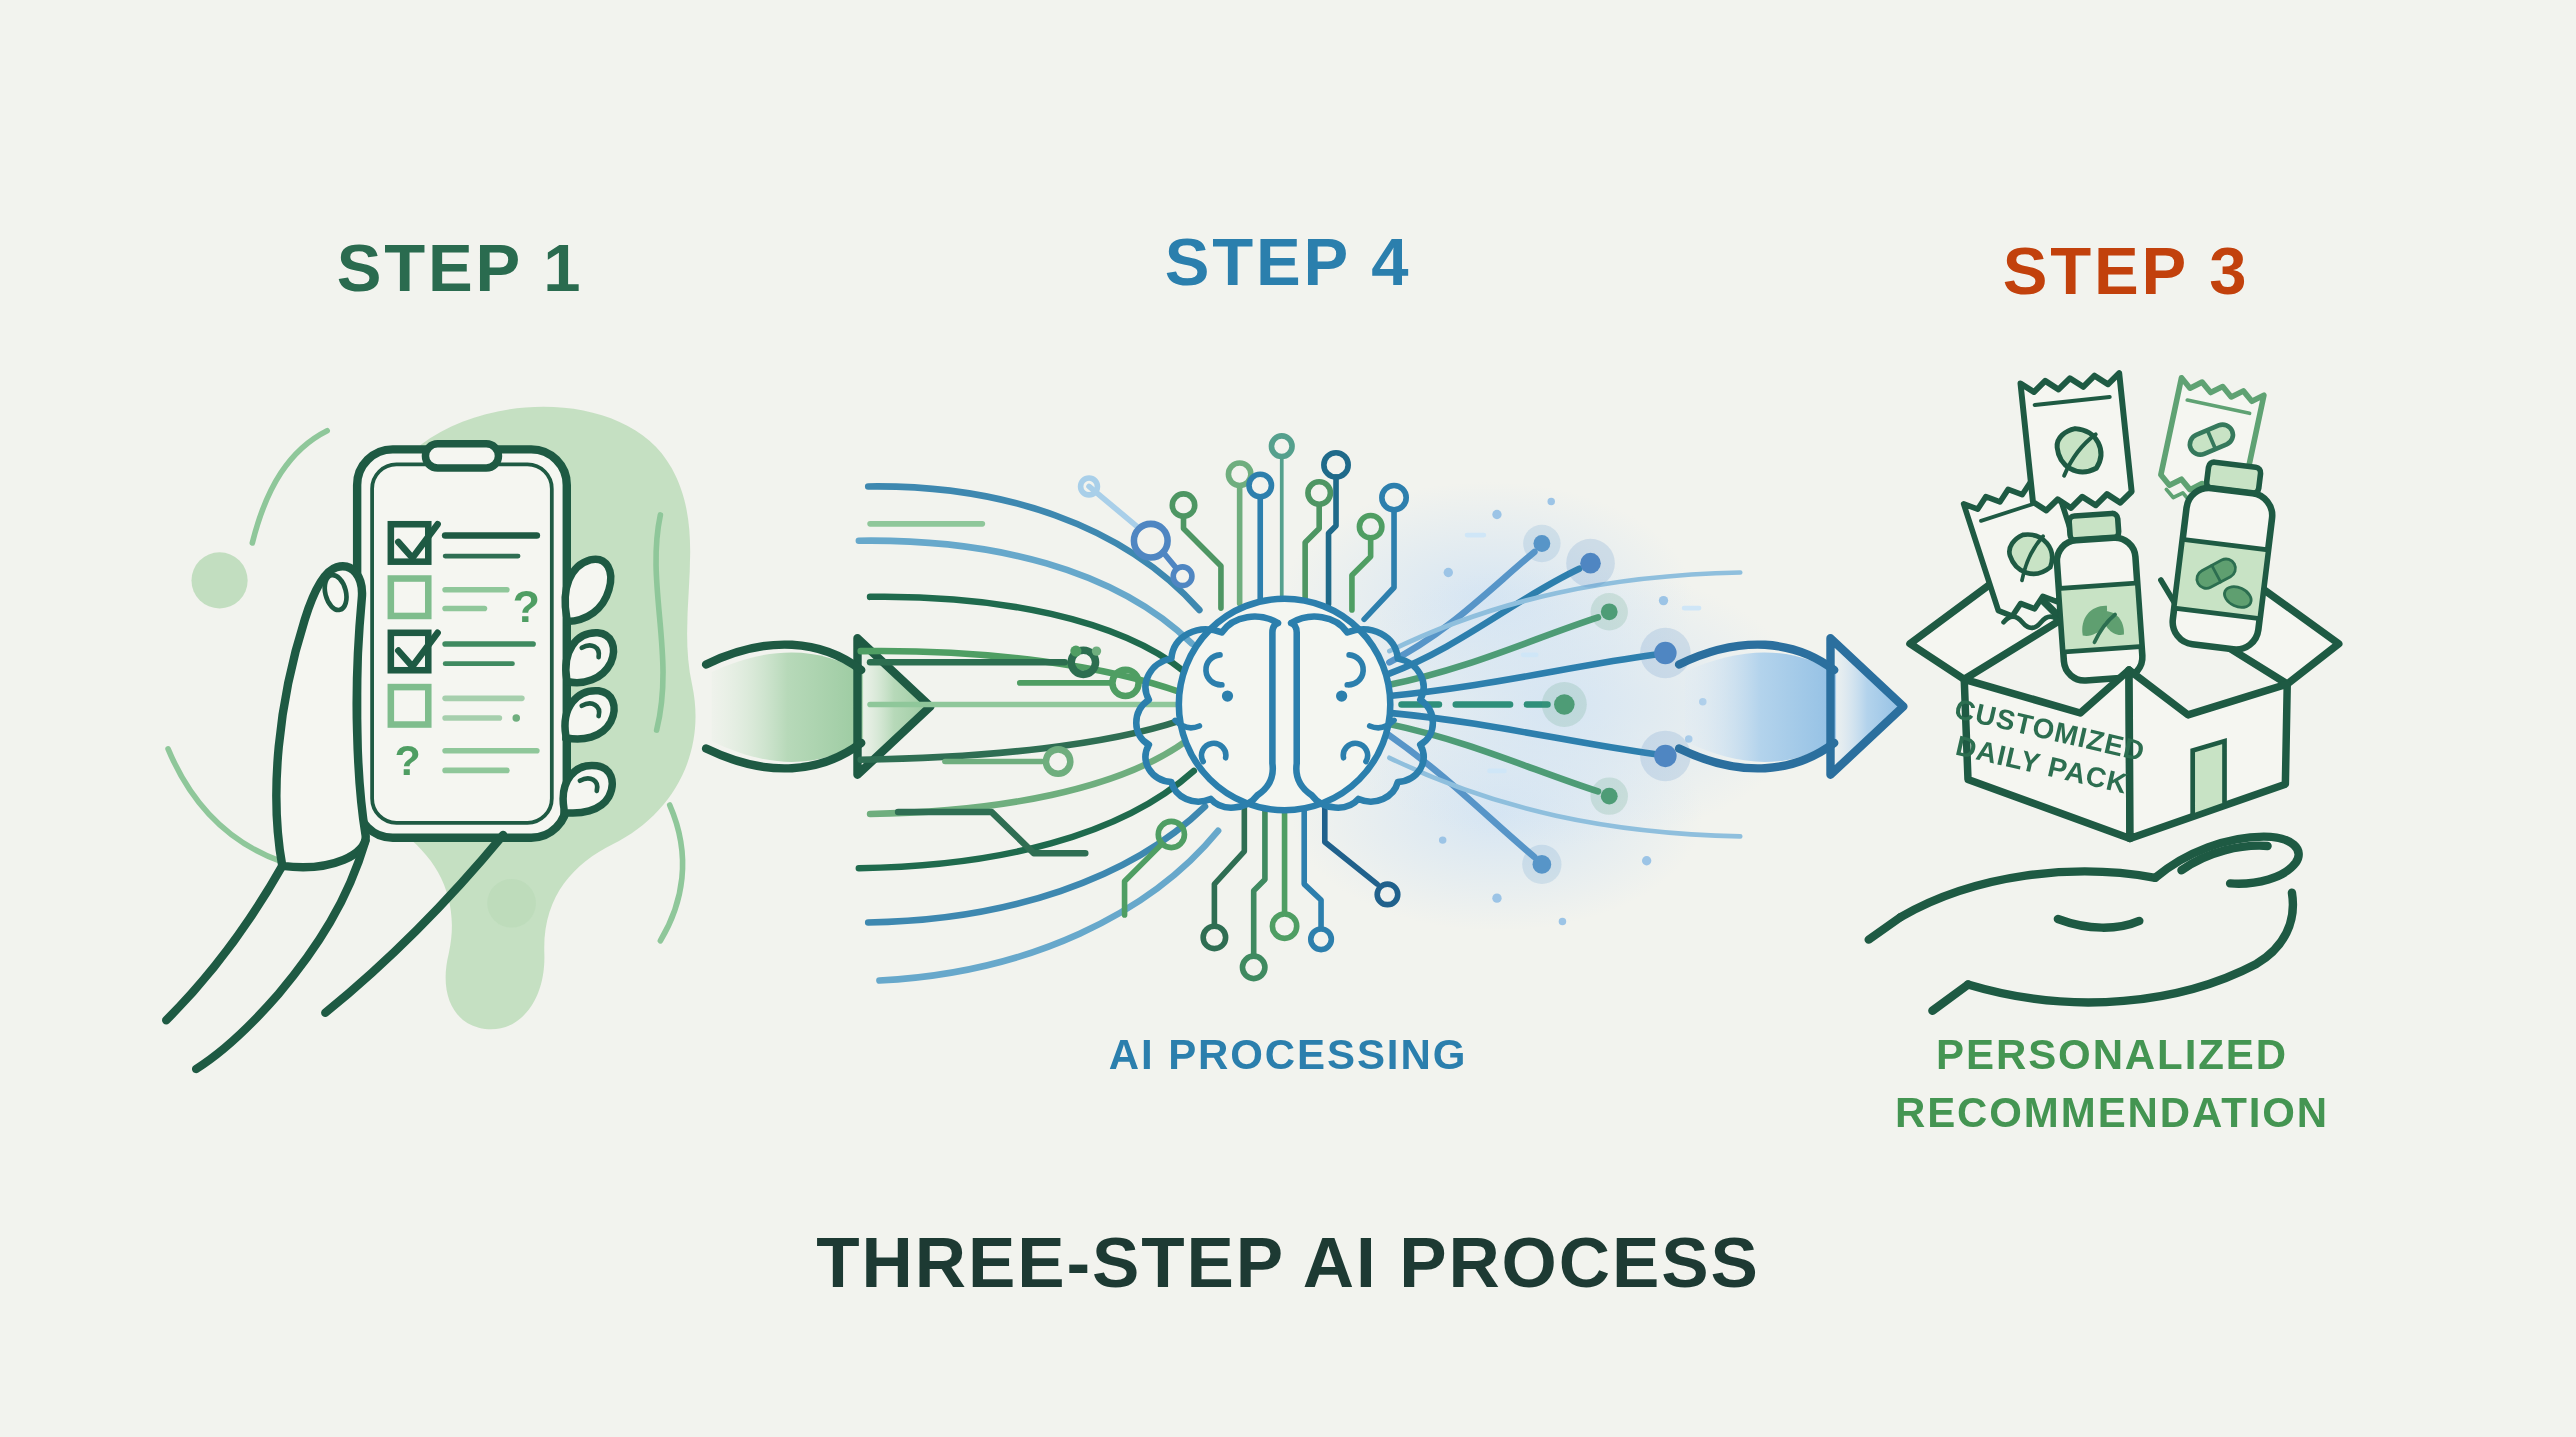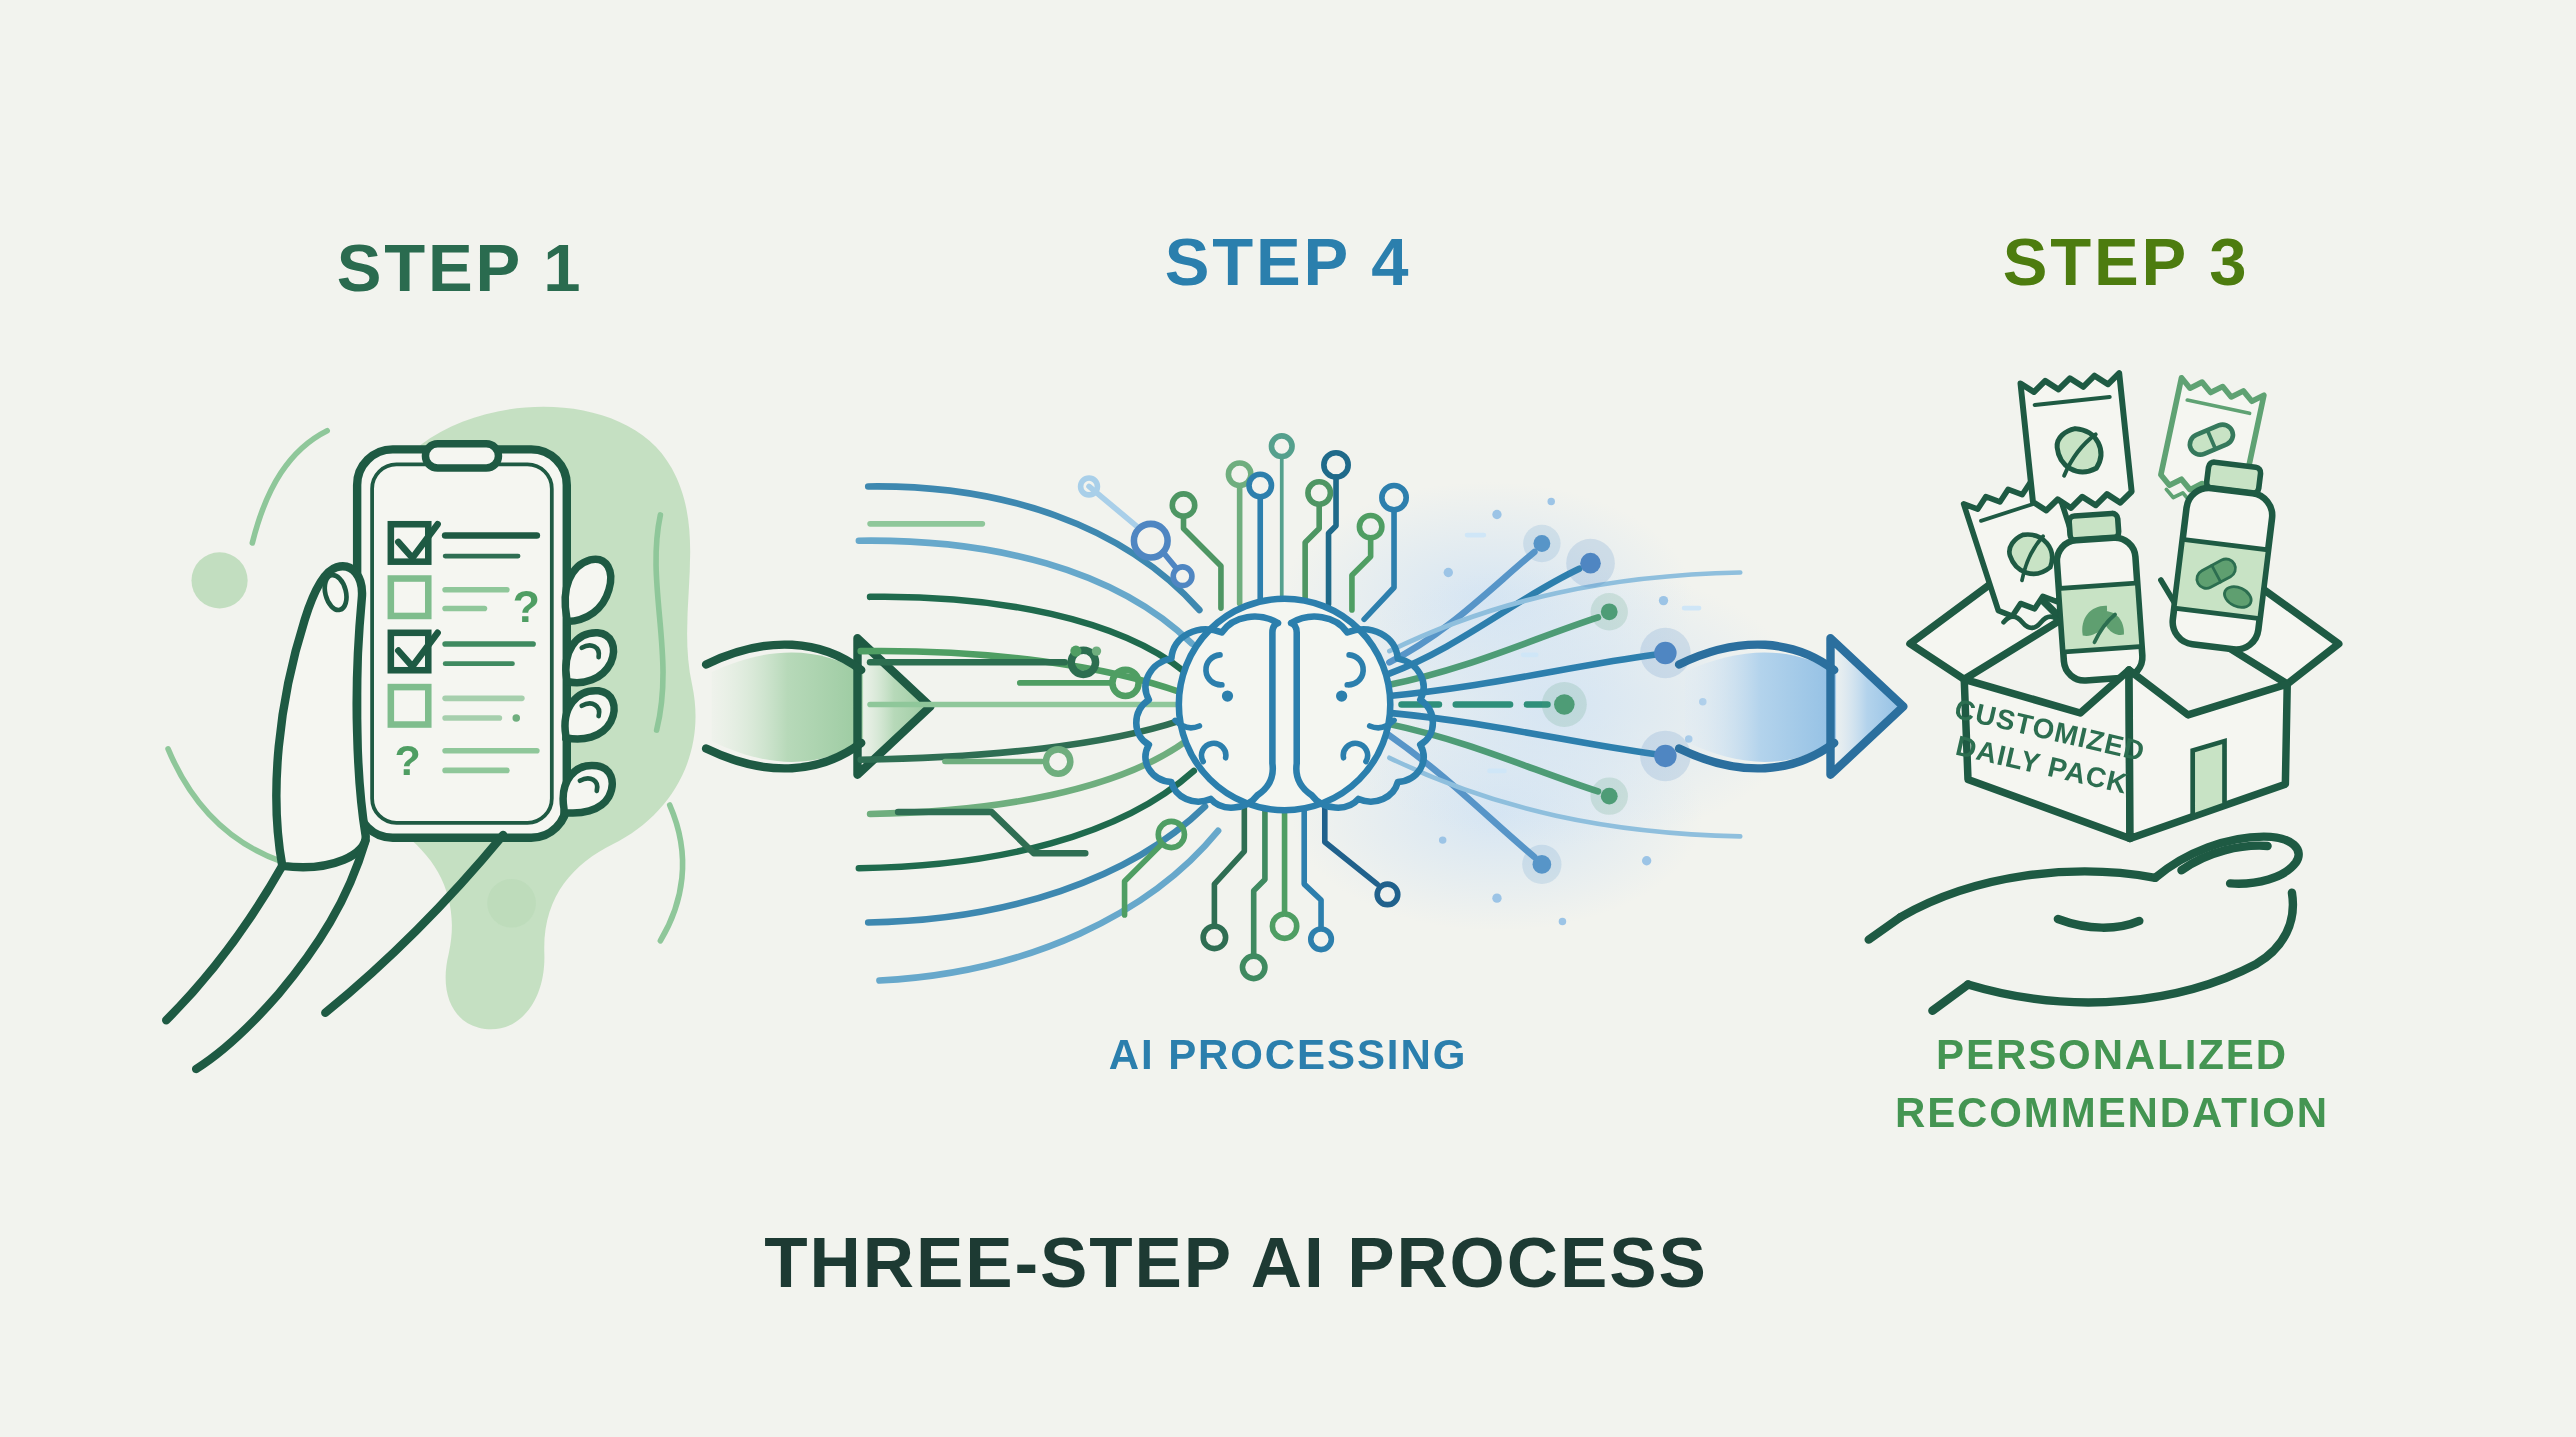--- a/index.html
+++ b/index.html
@@ -13,21 +13,21 @@
   svg{display:block;}
   svg .ln{fill:none;stroke-linecap:round;stroke-linejoin:round;}
 </style>
 </head>
 <body>
 
 <div class="stage">
 
   <div class="abs step-label" style="left:460px;top:229px;color:#2a6b4f;">STEP 1</div>
   <div class="abs step-label" style="left:1288px;top:223px;color:#2b7fad;">STEP 4</div>
-  <div class="abs step-label" style="left:2126px;top:223px;color:#4d7c0f;">STEP 3</div>
+  <div class="abs step-label" style="left:2126px;top:232px;color:#c2410c;">STEP 3</div>
 
   <svg class="abs" style="left:140px;top:393px;" width="599" height="693" viewBox="0 0 640 740">
     <g>
       <path d="M300,55 C380,-5 525,0 568,80 C608,152 572,232 590,312 C606,388 566,452 505,482
                C463,503 430,538 432,598 C434,652 402,688 362,678 C332,670 320,638 330,598
                C342,543 320,498 278,468 C228,430 208,358 233,298 C254,248 250,178 268,128
                C278,96 288,72 300,55 Z" fill="#bddcba" opacity="0.85"></path>
       <circle cx="85" cy="200" r="30" fill="#bddcba" opacity="0.9"></circle>
       <circle cx="397" cy="545" r="26" fill="#bddcba" opacity="0.9"></circle>
     </g>
@@ -318,16 +318,16 @@
       <path d="M40,610 L6,634 M112,682 L74,710"></path>
     </g>
   </svg>
 
   <div class="abs caption" style="left:1288px;top:1026px;color:#2b7fad;">AI PROCESSING</div>
   <div class="abs caption" style="left:2112px;top:1026px;color:#449552;">
     <div>PERSONALIZED</div>
     <div>RECOMMENDATION</div>
   </div>
 
-  <div class="abs title" style="left:1236px;top:1222px;color:#1d3a33;">THREE-STEP AI PROCESS</div>
+  <div class="abs title" style="left:1288px;top:1222px;color:#1d3a33;">THREE-STEP AI PROCESS</div>
 
 </div>
 
 
 </body></html>

